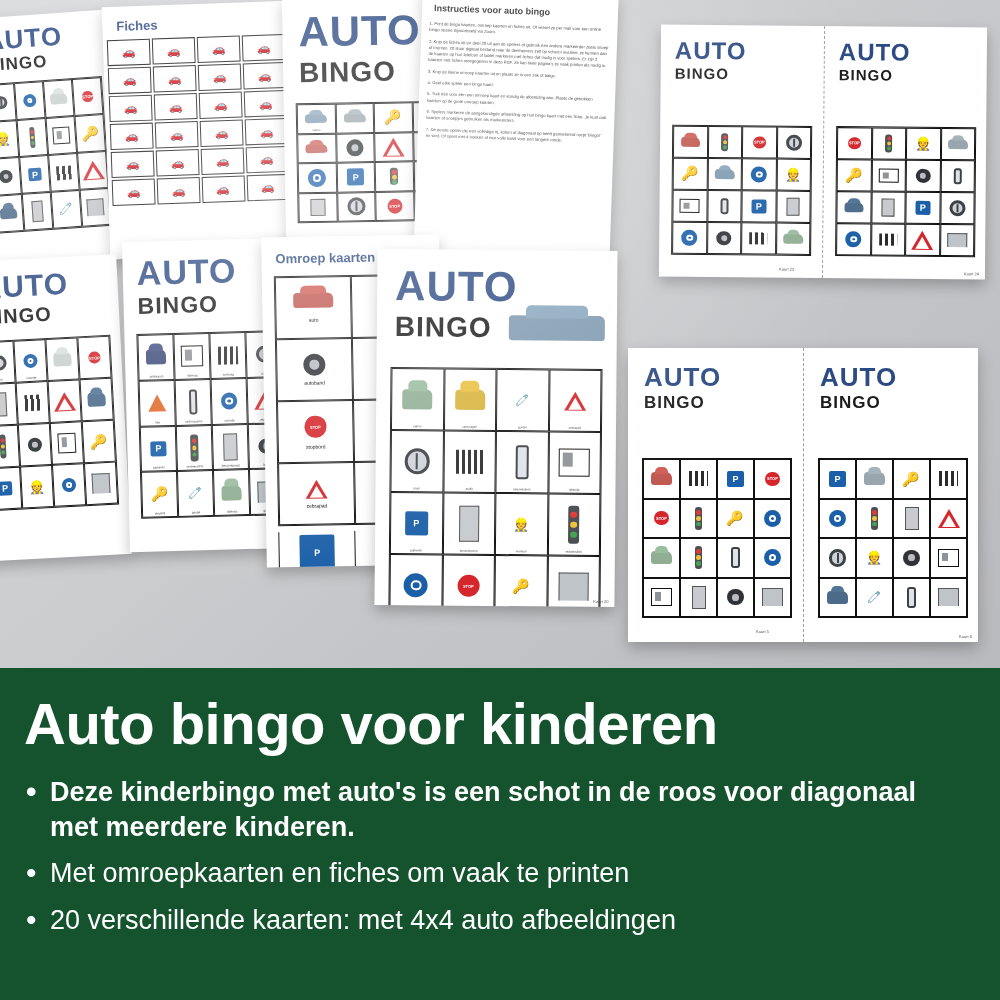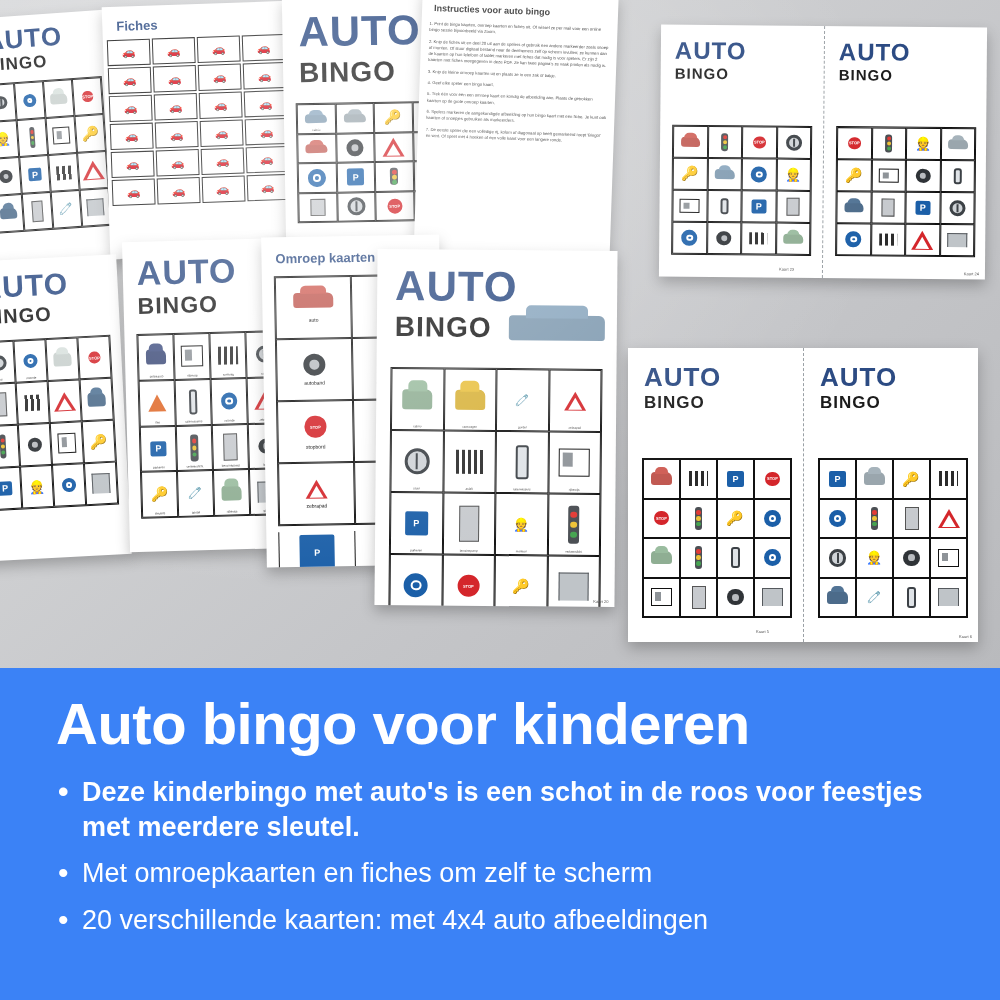--- a/index.html
+++ b/index.html
@@ -157,21 +157,21 @@
     position:absolute; bottom:3px; right:6px; font-size:4px; color:#555;
   }
   .fold{
     position:absolute; top:0; bottom:0; width:0;
     border-left:1px dashed #9aa0a5;
   }
 
   
   .panel{
     position:absolute; left:0; top:668px; width:1000px; height:332px;
-    background:#3b82f6; color:#fff; padding:26px 40px 0 56px;
+    background:#14532d; color:#fff; padding:26px 40px 0 24px;
   }
   .panel h1{
     margin:0 0 22px 0;
     font-size:58px; line-height:1.02; font-weight:bold; letter-spacing:-0.5px;
   }
   .panel ul{ margin:0; padding:0 0 0 26px; list-style:none; }
   .panel li{
     position:relative; margin:0 0 12px 0;
     font-size:27px; line-height:1.28;
   }
@@ -871,17 +871,17 @@
         </div>
     </div>
     <div class="sheet-label">Kaart 6</div>
   </div>
 
 </div>
 
 <div class="panel">
   <h1>Auto bingo voor kinderen</h1>
   <ul>
-    <li class="strong">Deze kinderbingo met auto's is een schot in de roos voor feestjes met meerdere sleutel.</li>
-    <li>Met omroepkaarten en fiches om zelf te scherm</li>
+    <li class="strong">Deze kinderbingo met auto's is een schot in de roos voor diagonaal met meerdere kinderen.</li>
+    <li>Met omroepkaarten en fiches om vaak te printen</li>
     <li>20 verschillende kaarten: met 4x4 auto afbeeldingen</li>
   </ul>
 </div>
 
 </body></html>

